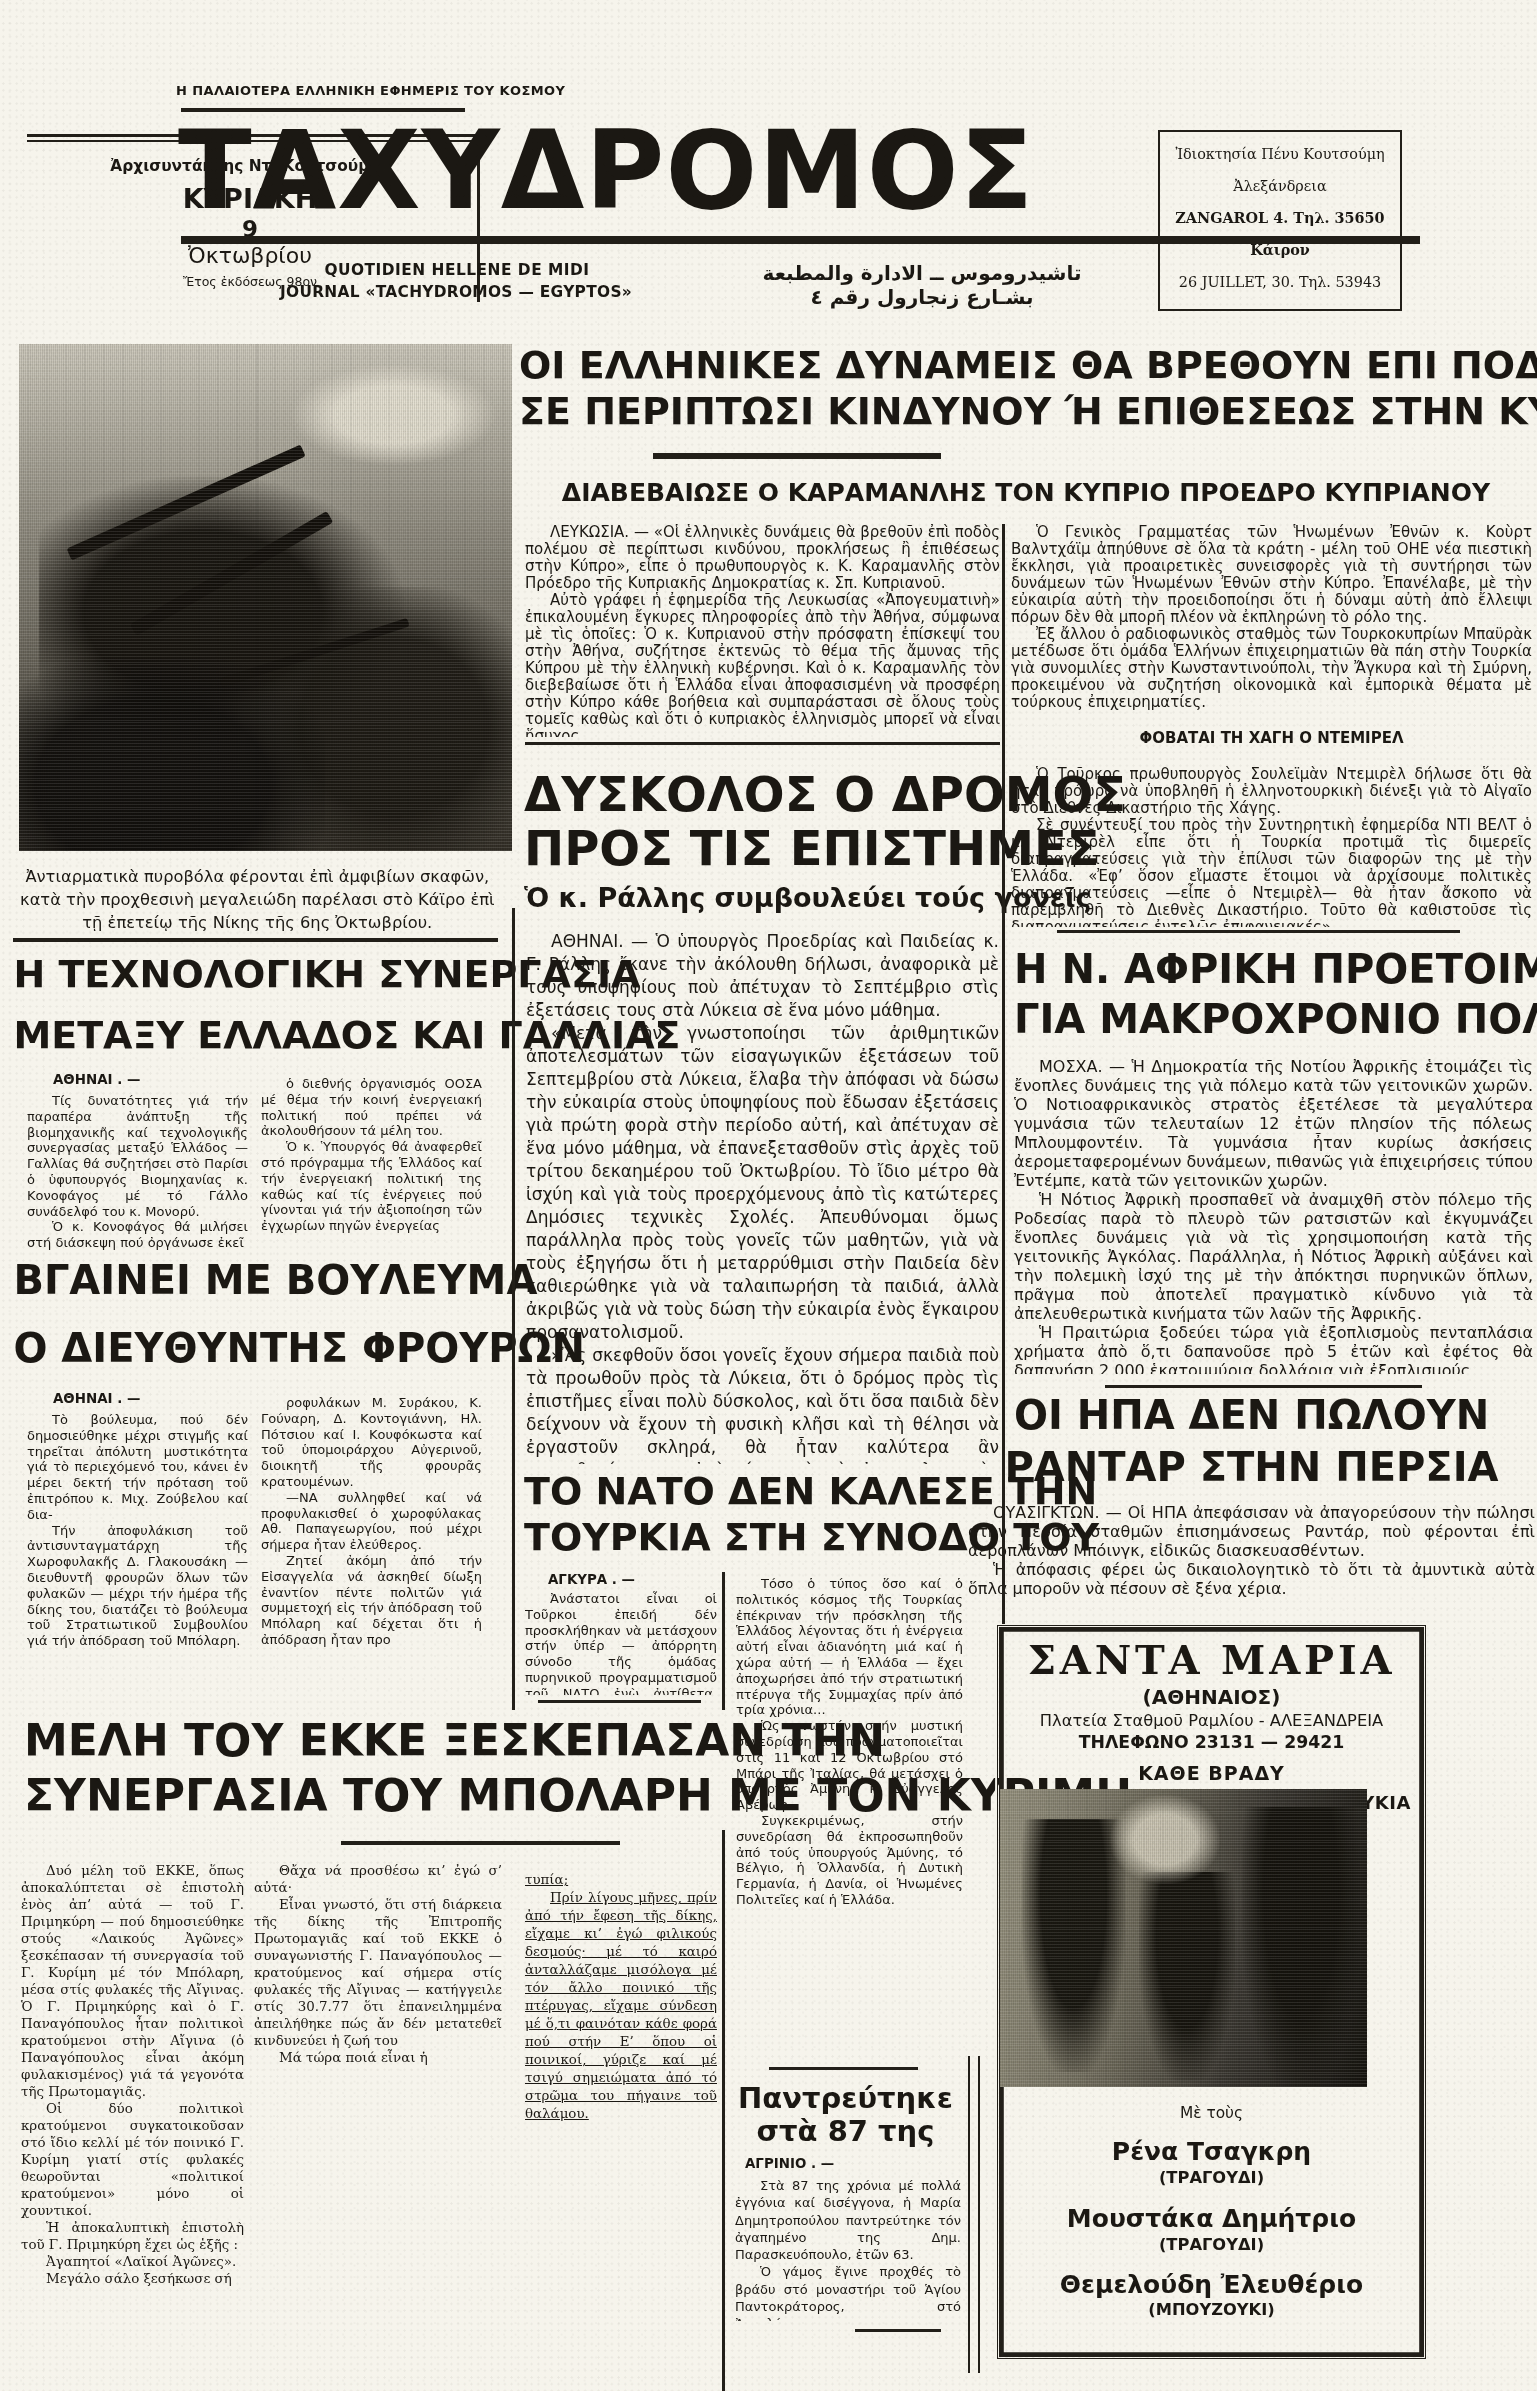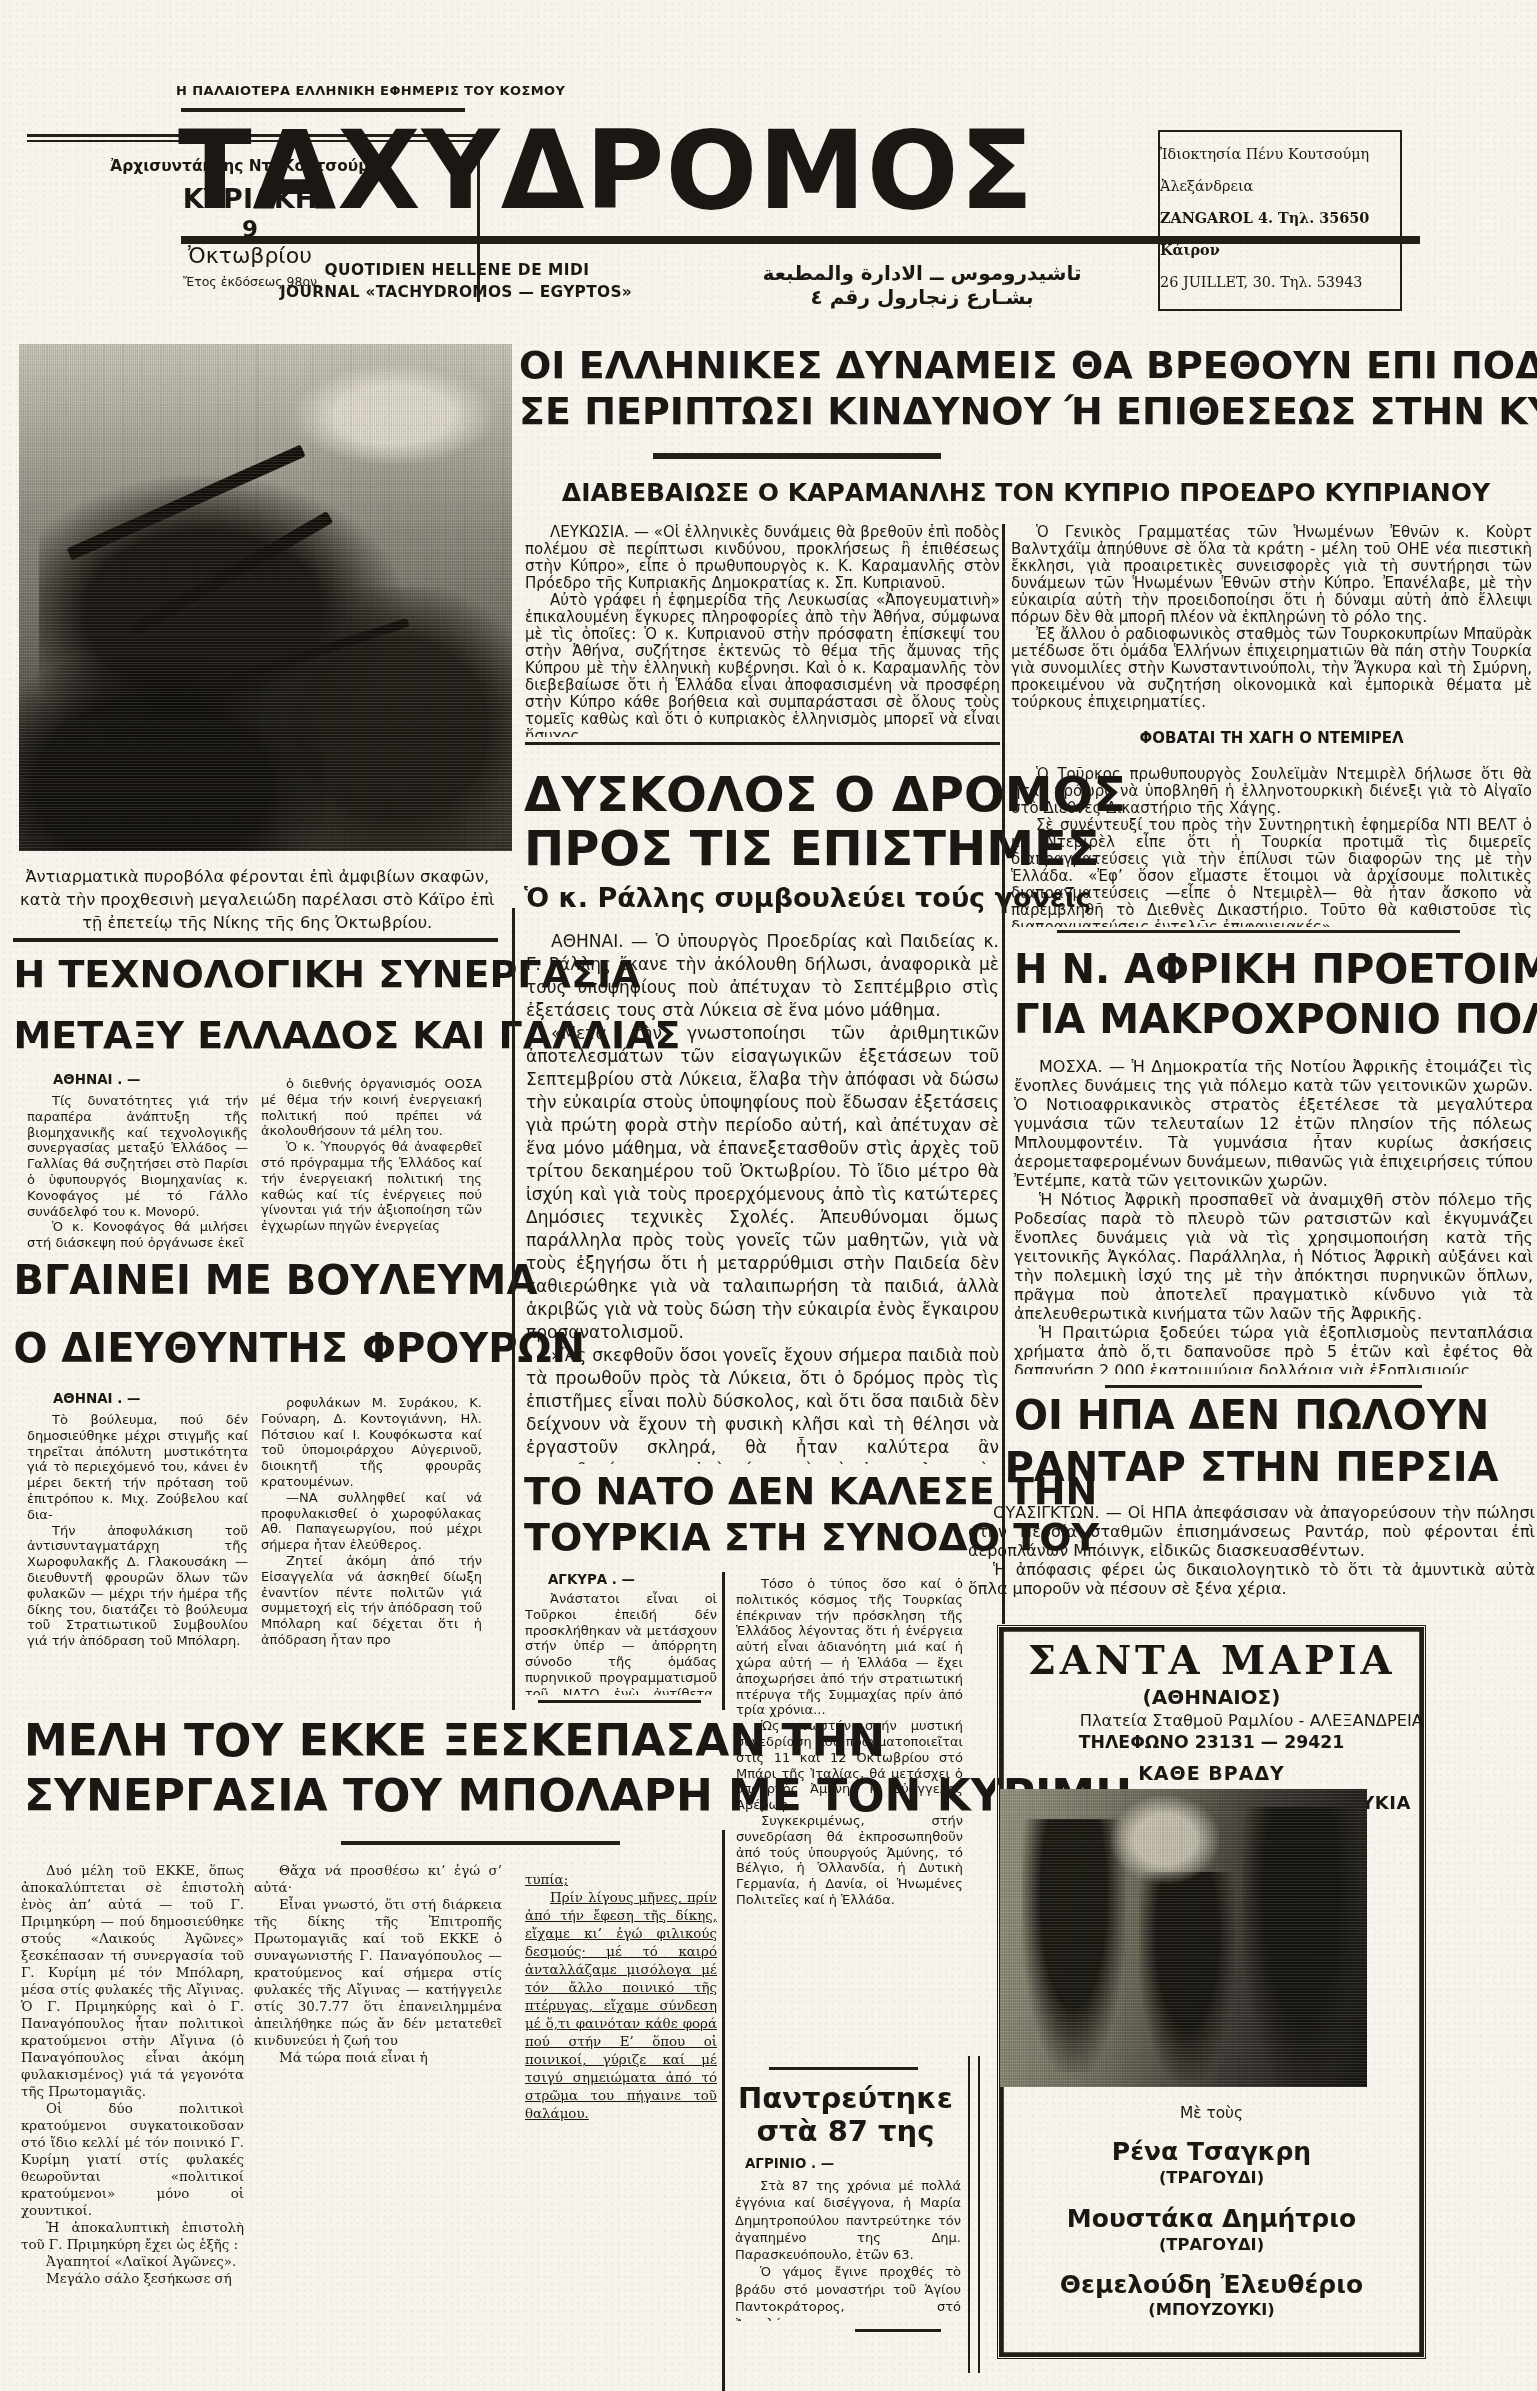--- a/index.html
+++ b/index.html
@@ -51,21 +51,21 @@
   <div class="vrule" style="left:477px;top:134px;height:168px;"></div>
   <div class="abs ctr" style="left:29px;top:157px;width:442px;font-size:15.4px;font-weight:bold;">Ἀρχισυντάκτης Ντ. Κουτσούμης</div>
   <div class="abs ctr bold" style="left:29px;top:183px;width:442px;font-size:27px;">ΚΥΡΙΑΚΗ</div>
   <div class="abs ctr bold" style="left:29px;top:216px;width:442px;font-size:23px;">9</div>
   <div class="abs ctr" style="left:29px;top:243px;width:442px;font-size:22px;">Ὀκτωβρίου</div>
   <div class="abs ctr" style="left:29px;top:274px;width:442px;font-size:12.5px;">Ἔτος ἐκδόσεως 98ον</div>
 
   <div class="abs ctr bold" style="left:178px;top:117px;width:826px;font-size:108px;line-height:1;letter-spacing:1px;white-space:nowrap;">ΤΑΧΥΔΡΟΜΟΣ</div>
   <div class="hrule" style="left:181px;top:236px;width:1239px;height:7.7px;"></div>
 
-  <div class="abs serif" style="left:1158px;top:130px;width:240px;height:171px;border:2.9px solid #221f19;font-size:14.4px;line-height:32px;padding-top:5.8px;">
+  <div class="abs serif" style="left:1158px;top:130px;width:240px;height:171px;border:2.9px solid #221f19;text-align:center;font-size:14.4px;line-height:32px;padding-top:5.8px;">
     <div>Ἰδιοκτησία Πένυ Κουτσούμη</div>
     <div>Ἀλεξάνδρεια</div>
     <div class="bold">ZANGAROL 4. Τηλ. 35650</div>
     <div class="bold">Κάιρον</div>
     <div>26 JUILLET, 30. Τηλ. 53943</div>
   </div>
 
   <div class="abs ctr bold" style="left:231px;top:261px;width:452px;font-size:15.4px;letter-spacing:0.5px;">QUOTIDIEN HELLENE DE MIDI</div>
   <div class="abs ctr bold" style="left:211px;top:283px;width:490px;font-size:15.4px;letter-spacing:0.3px;">JOURNAL «TACHYDROMOS — EGYPTOS»</div>
   <div class="abs bold" style="left:730px;top:261px;width:384px;font-size:20px;direction:rtl;text-align:center;">تاشيدروموس ــ الادارة والمطبعة بشـارع زنجارول رقم ٤</div>
@@ -194,21 +194,21 @@
   <div class="abs ctr hd" style="left:968px;top:1395px;width:567px;font-size:40px;">ΟΙ ΗΠΑ ΔΕΝ ΠΩΛΟΥΝ</div>
   <div class="abs ctr hd" style="left:968px;top:1447px;width:567px;font-size:40px;">ΡΑΝΤΑΡ ΣΤΗΝ ΠΕΡΣΙΑ</div>
   <div class="abs jst clip" style="left:968px;top:1503px;width:567px;height:113px;font-size:16px;line-height:19px;">
     <p class="bp">ΟΥΑΣΙΓΚΤΩΝ. — Οἱ ΗΠΑ ἀπεφάσισαν νὰ ἀπαγορεύσουν τὴν πώλησι στὴν Περσία σταθμῶν ἐπισημάνσεως Ραντάρ, ποὺ φέρονται ἐπὶ ἀεροπλάνων Μπόινγκ, εἰδικῶς διασκευασθέντων.</p>
     <p class="bp">Ἡ ἀπόφασις φέρει ὡς δικαιολογητικὸ τὸ ὅτι τὰ ἀμυντικὰ αὐτὰ ὅπλα μποροῦν νὰ πέσουν σὲ ξένα χέρια.</p>
   </div>
 
   <div class="abs" style="left:997px;top:1625px;width:423px;height:728px;border:3.8px double #221f19;box-shadow:0 0 0 1.9px #f6f4ec,0 0 0 3.8px #221f19 inset;">
     <div class="ctr serif bold" style="margin-top:7.7px;font-size:40px;letter-spacing:3.8px;">ΣΑΝΤΑ ΜΑΡΙΑ</div>
     <div class="ctr bold" style="font-size:20px;margin-top:1.9px;">(ΑΘΗΝΑΙΟΣ)</div>
-    <div class="ctr" style="font-size:16.3px;margin-top:2.9px;text-align:right;">Πλατεία Σταθμοῦ Ραμλίου - ΑΛΕΞΑΝΔΡΕΙΑ</div>
+    <div class="ctr" style="font-size:16.3px;margin-top:2.9px;">Πλατεία Σταθμοῦ Ραμλίου - ΑΛΕΞΑΝΔΡΕΙΑ</div>
     <div class="ctr bold" style="font-size:17.3px;margin-top:1.9px;">ΤΗΛΕΦΩΝΟ 23131 — 29421</div>
     <div class="ctr bold" style="font-size:19px;margin-top:9.6px;letter-spacing:1px;">ΚΑΘΕ ΒΡΑΔΥ</div>
     <div class="ctr bold" style="font-size:18px;margin-top:7.7px;letter-spacing:0.5px;">ΤΑ ΕΞΑΙΡΕΤΑ ΕΛΛΗΝΙΚΑ ΜΠΟΥΖΟΥΚΙΑ</div>
     <div class="adphoto" style="position:absolute;left:0px;top:161px;width:367px;height:298px;">
       <div class="fig" style="left:6%;top:10%;width:28%;height:85%;"></div>
       <div class="fig" style="left:38%;top:28%;width:26%;height:70%;"></div>
       <div class="fig" style="left:66%;top:6%;width:32%;height:95%;"></div>
       <div class="figlight" style="left:30%;top:2%;width:30%;height:30%;"></div>
       <div class="grain"></div>
     </div>

